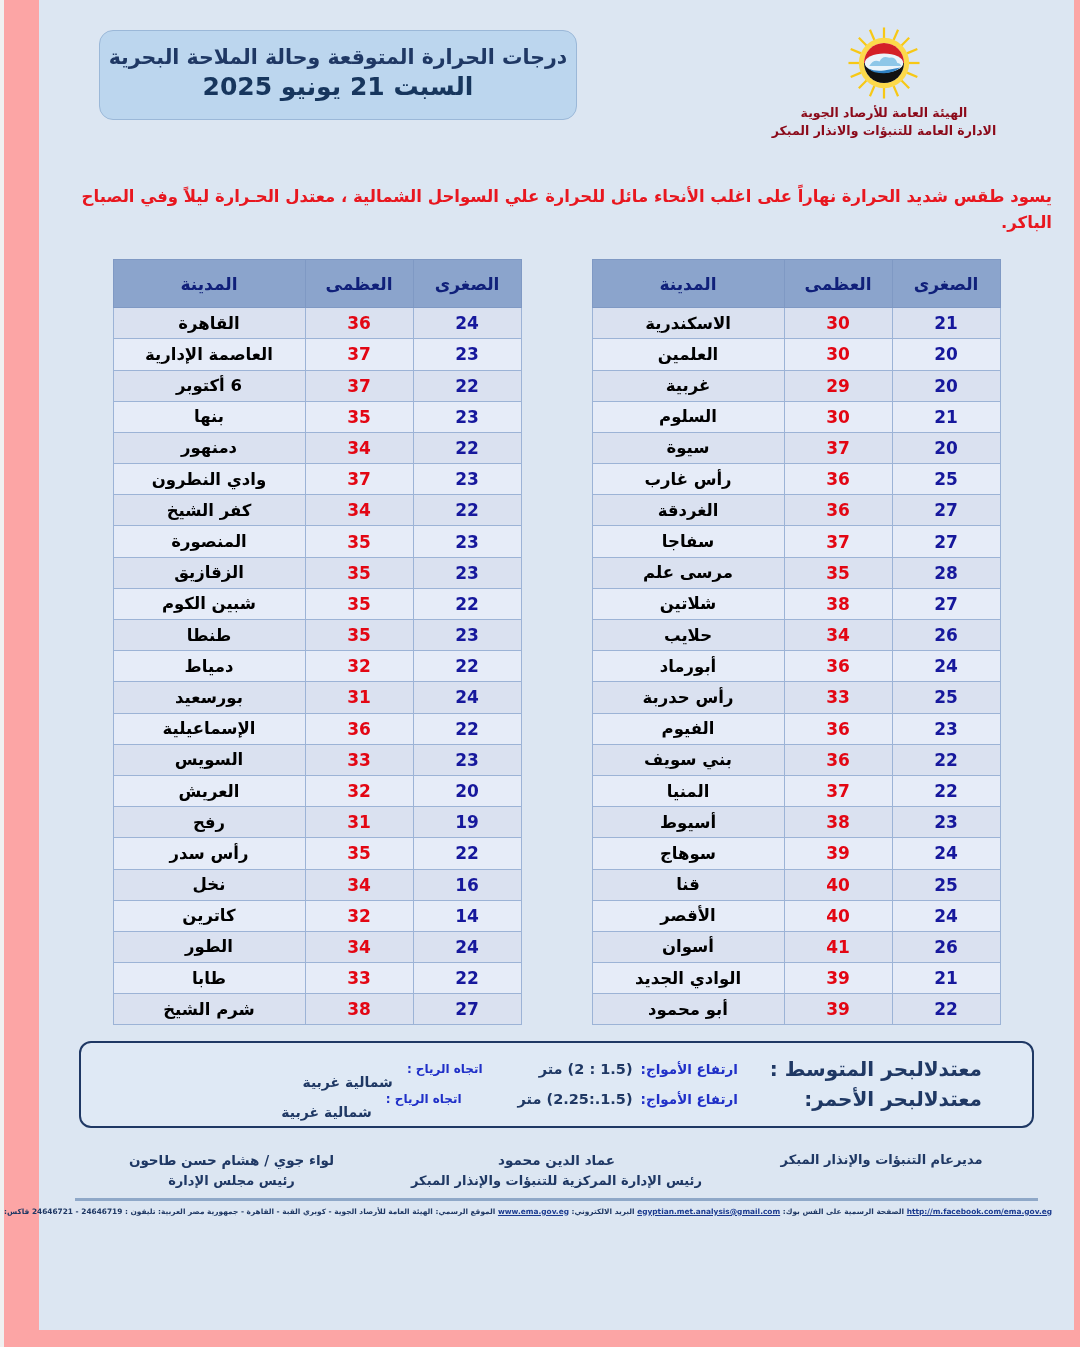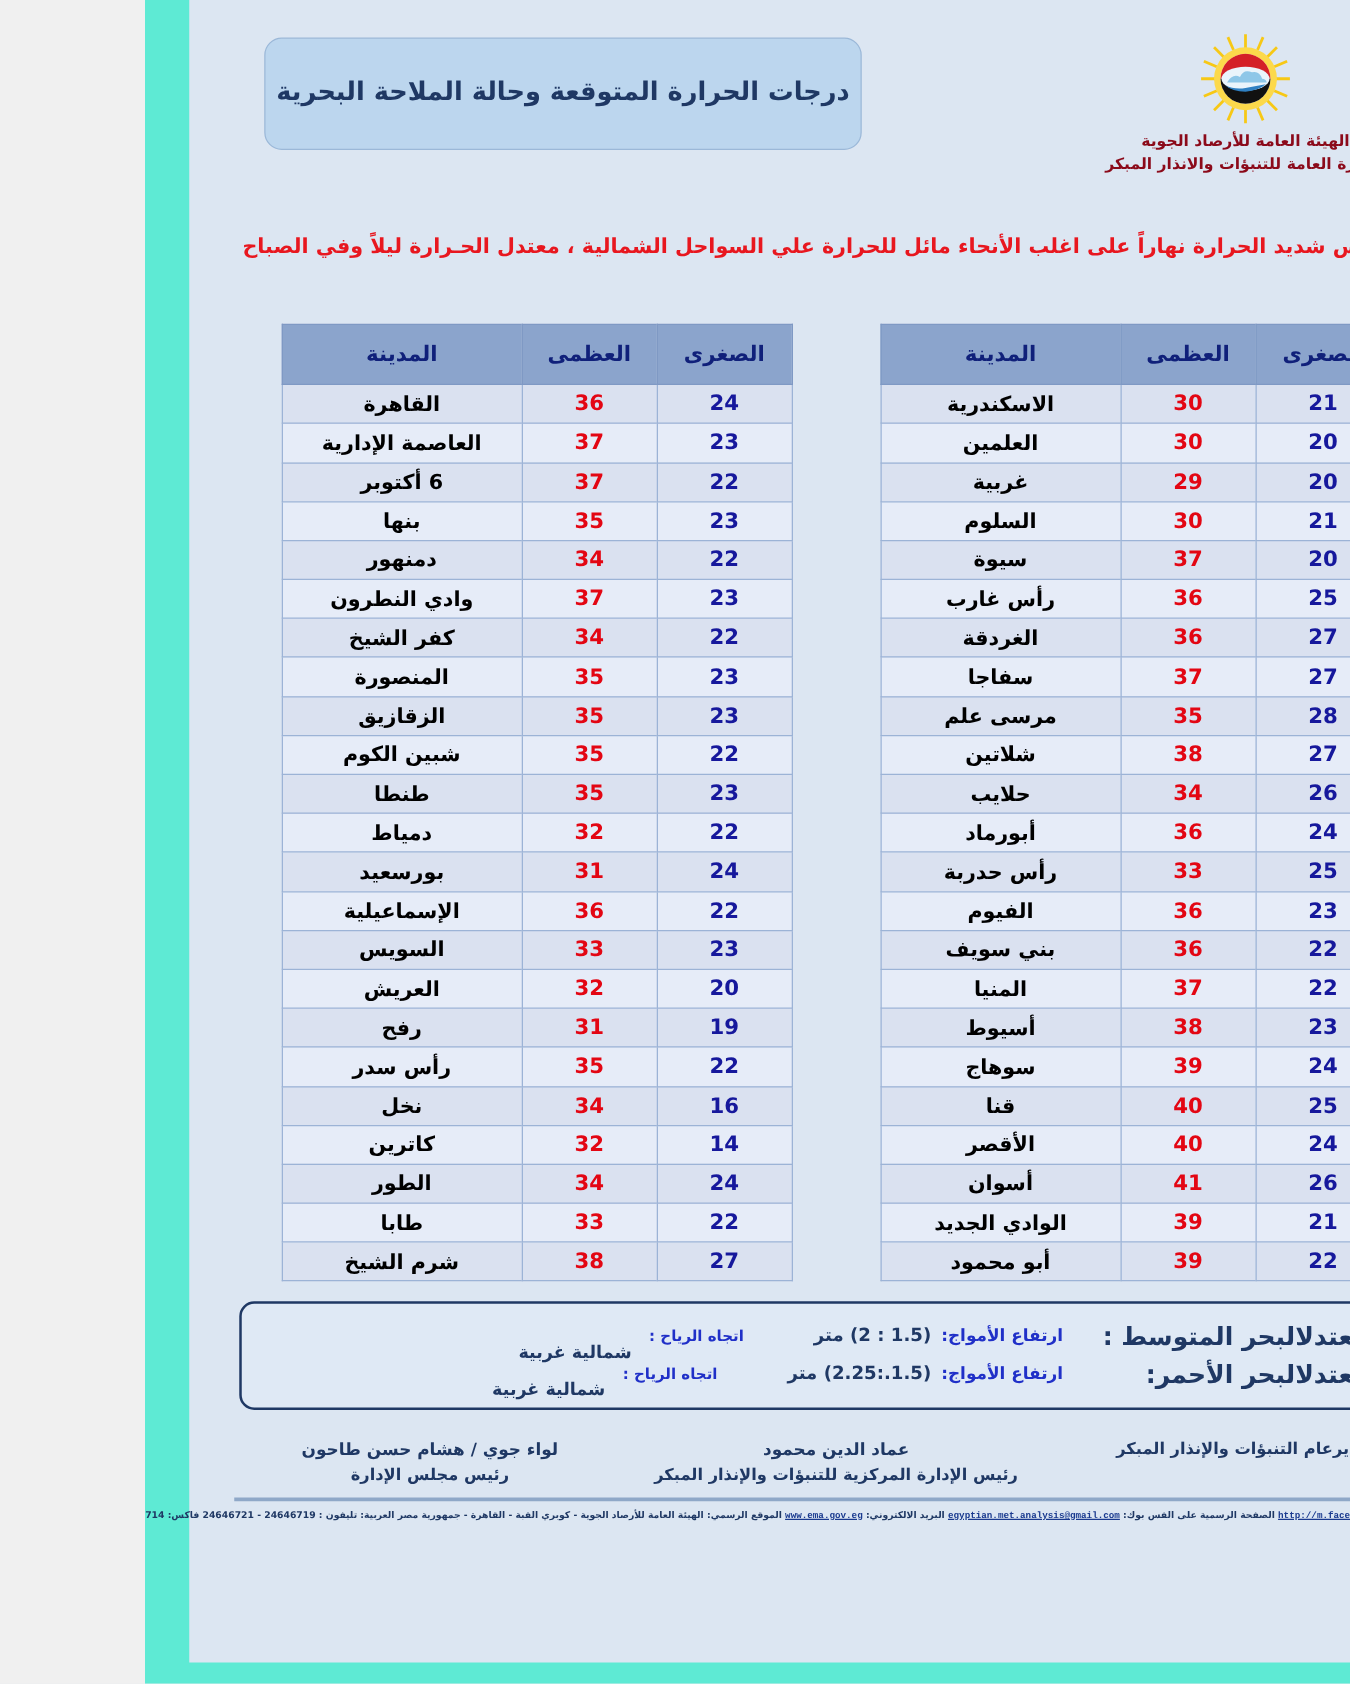--- a/index.html
+++ b/index.html
@@ -6,23 +6,23 @@
 
   html, body {
     width: 1080px;
     height: 1347px;
     background: #f0f0f0;
     font-family: "Liberation Sans", "DejaVu Sans", sans-serif;
   }
 
   .page-outer {
     position: relative;
-    width: 964px;
+    width: 1076px;
     height: 1347px;
-    background: #5eead4;
+    background: #fca5a5;
     overflow: hidden;
   }
 
   .page {
     position: absolute;
     left: 35px;
     top: 0;
     width: 1035px;
     height: 1330px;
     background: #dce6f2;
@@ -245,33 +245,33 @@
     color: #1f3864;
     line-height: 1.5;
     white-space: nowrap;
     direction: rtl;
   }
   .footer a, .footer .lnk {
     color: #1a3a8f;
     text-decoration: underline;
     direction: ltr;
     display: inline-block;
-    font-family: Liberation Mono, monospace;
   }
 </style>
 </head>
 <body>
 
 <div class="page-outer">
 <div class="page">
 
   <div class="header">
 
     <div class="title-box">
       <div class="title-line1">درجات الحرارة المتوقعة وحالة الملاحة البحرية</div>
+      <div class="title-line2">السبت 21 يونيو 2025</div>
     </div>
 
     <div class="org-block">
       <svg class="logo" viewBox="0 0 100 100">
         <g>
           <g stroke="#f7c815" stroke-width="3">
             <line x1="50" y1="2" x2="50" y2="18"></line>
             <line x1="50" y1="82" x2="50" y2="98"></line>
             <line x1="2" y1="50" x2="18" y2="50"></line>
             <line x1="82" y1="50" x2="98" y2="50"></line>

